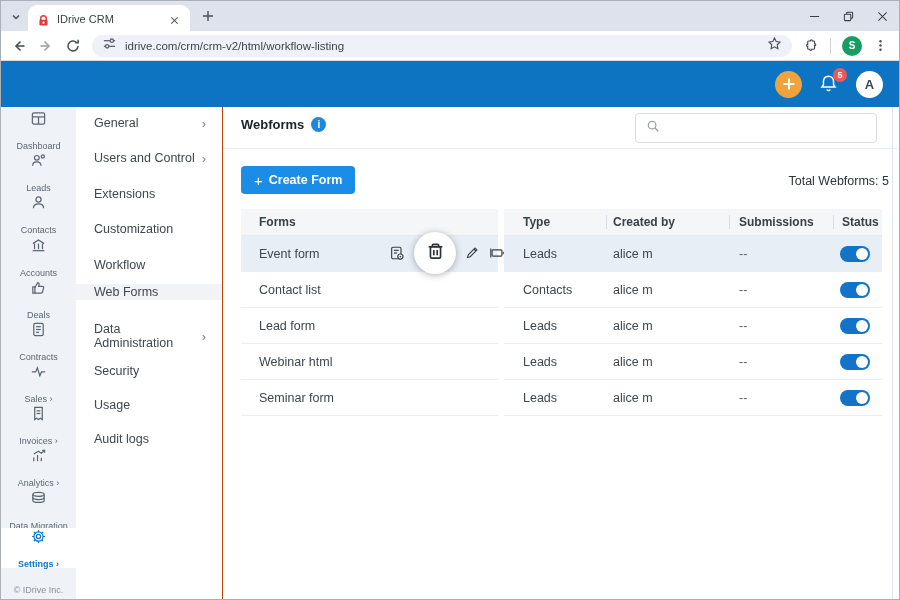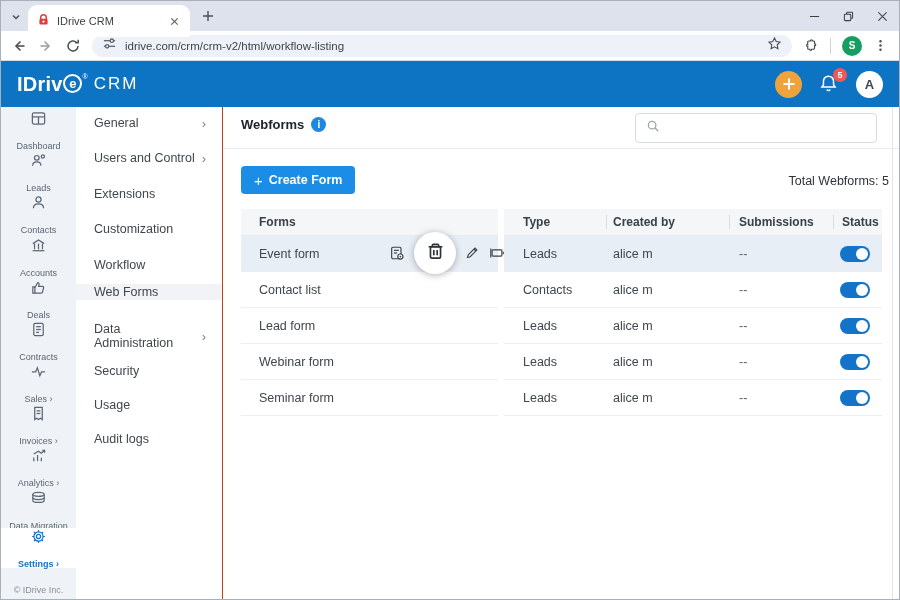--- a/index.html
+++ b/index.html
@@ -2,21 +2,21 @@
 <html><head>
 <meta charset="utf-8">
 <style>
   * { margin:0; padding:0; box-sizing:border-box; }
   html,body { width:900px; height:600px; overflow:hidden; }
   body { font-family:"Liberation Sans", sans-serif; position:relative; background:#fff; border:1px solid #aab0b8; }
 
   
   .tabstrip { height:30px; background:#dde2ec; position:relative; }
   .tab-caret { position:absolute; left:8px; top:9px; width:14px; height:14px; color:#4a5058; }
-  .tab { position:absolute; left:27px; top:4px; width:162px; height:26px; background:#fff; border-radius:9px 9px 0 0; display:flex; align-items:center; padding:16px 9px; gap:7px; }
+  .tab { position:absolute; left:27px; top:4px; width:162px; height:26px; background:#fff; border-radius:9px 9px 0 0; display:flex; align-items:flex-start; padding:8px 9px; gap:7px; }
   .tab-title { font-size:11px; color:#3c4043; flex:1; white-space:nowrap; overflow:hidden; }
   .tab-close { width:14px; height:14px; color:#5f6368; display:flex; align-items:center; justify-content:center; }
   .newtab-btn { position:absolute; left:200px; top:8px; width:14px; height:14px; color:#4a5058; }
   .win-controls { position:absolute; right:0; top:0; height:30px; display:flex; }
   .win-btn { width:34px; height:30px; display:flex; align-items:center; justify-content:center; color:#3c4043; }
 
   .toolbar { height:30px; background:#fff; border-bottom:1px solid #d8dce2; display:flex; align-items:center; padding:0 10px; gap:11px; }
   .nav-ic { width:16px; height:16px; flex:0 0 auto; }
   .url-pill { flex:1; height:22px; background:#eef1f7; border-radius:11px; display:flex; align-items:center; padding:0 10px; gap:8px; }
   .url-text { flex:1; font-size:11.5px; color:#3f454d; white-space:nowrap; overflow:hidden; }
@@ -177,26 +177,20 @@
   <span class="nav-ic">
     <svg viewBox="0 0 16 16" width="15" height="15" fill="#4a5058">
         <circle cx="8" cy="3.5" r="1.3"></circle>
         <circle cx="8" cy="8" r="1.3"></circle>
         <circle cx="8" cy="12.5" r="1.3"></circle>
       </svg>
   </span>
 </div>
 
 <div class="app-header">
-  <div class="logo">
-    <span class="logo-prefix">IDriv</span>
-    <span class="logo-e">e</span>
-    <span class="logo-reg">®</span>
-    <span class="logo-suffix">CRM</span>
-  </div>
   <div class="hdr-right">
     <span class="plus-btn">
       <svg viewBox="0 0 14 14" width="14" height="14">
           <path d="M7 1.5v11M1.5 7h11" stroke="#fff" stroke-width="2"></path>
         </svg>
     </span>
     <span class="bell-wrap">
       <svg viewBox="0 0 20 20" width="21" height="21" fill="none" stroke="#fff" stroke-width="1.4">
           <path d="M10 3a4.8 4.8 0 0 0-4.8 4.8v3.4L3.7 13.4h12.6l-1.5-2.2V7.8A4.8 4.8 0 0 0 10 3z"></path>
           <path d="M8.4 15.6a1.7 1.7 0 0 0 3.2 0"></path>
@@ -411,21 +405,21 @@
           </span>
         </div>
       </div>
       <div class="trow">
           <span class="cell" style="left:18px">Contact list</span>
         </div>
       <div class="trow">
           <span class="cell" style="left:18px">Lead form</span>
         </div>
       <div class="trow">
-          <span class="cell" style="left:18px">Webinar form</span>
+          <span class="cell" style="left:18px">Webinar html</span>
         </div>
       <div class="trow">
           <span class="cell" style="left:18px">Seminar form</span>
         </div>
     </div>
 
     <div class="tbl-right">
       <div class="tbl-head">
         <span class="hcell" style="left:19px">Type</span>
         <span class="hsep" style="left:102px"></span>

